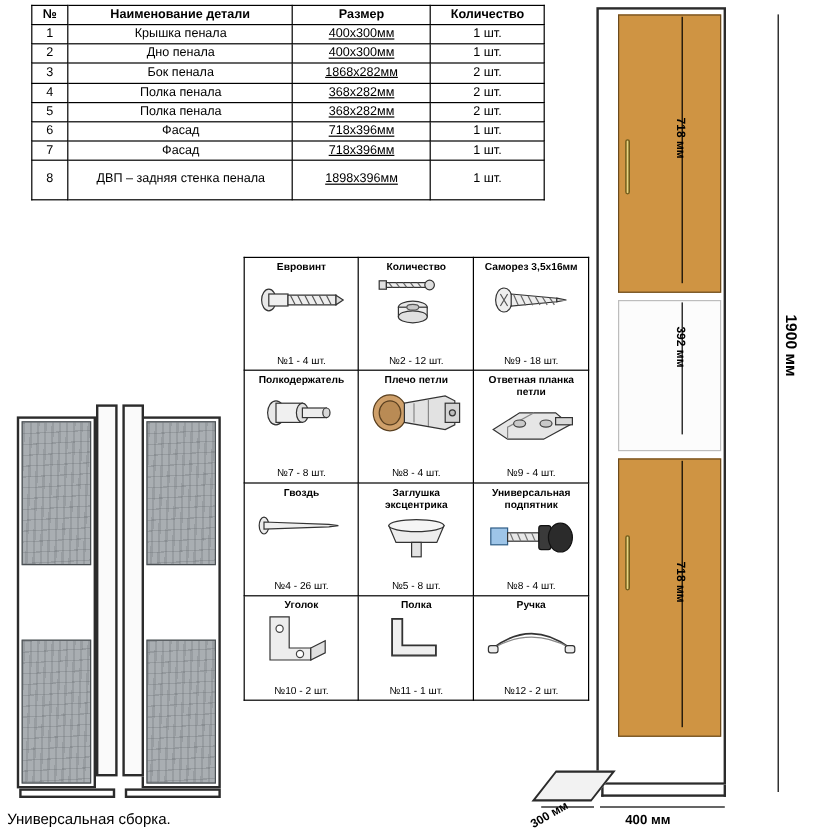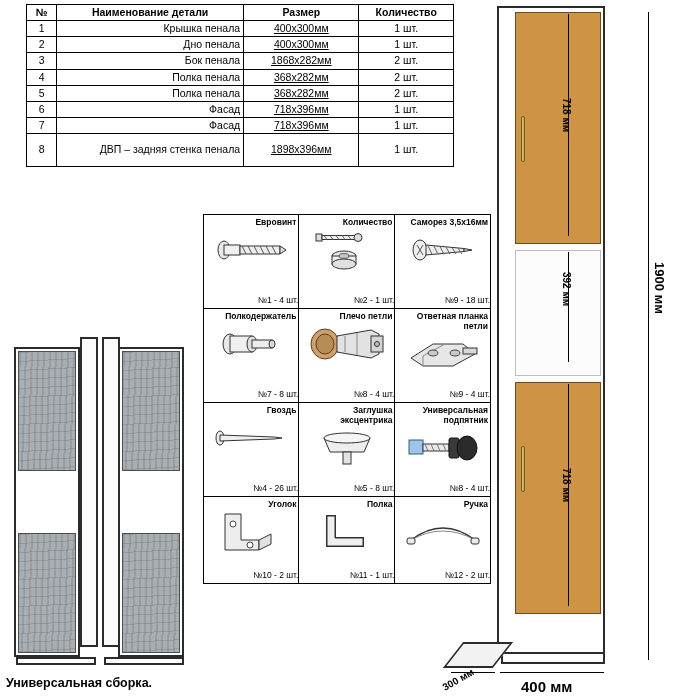--- a/index.html
+++ b/index.html
@@ -18,57 +18,57 @@
     font-size:10.5px;
   }
   #parts-table th,#parts-table td{
     border:1px solid #000;
     padding:1px 3px;
     text-align:center;
     line-height:1.25;
   }
   #parts-table th{font-weight:bold;font-size:10.5px;}
   #parts-table td.num{width:22px;}
-  #parts-table td.name{text-align:right;padding-left:4px;width:172px;}
+  #parts-table td.name{text-align:center;padding-left:4px;width:172px;}
   #parts-table td.size{width:104px;text-decoration:underline;}
   #parts-table td.qty{width:84px;}
 
   
   #hardware{
     position:absolute;left:203px;top:214px;
     width:288px;
     border-collapse:collapse;
     font-size:8.5px;
   }
   #hardware td{
     border:1px solid #000;
     width:96px;height:93px;
     vertical-align:top;
-    text-align:right;
+    text-align:center;
     padding:0;
     position:relative;
   }
   #hardware td.short{height:86px;}
   .hw-title{
     font-weight:bold;font-size:8.5px;
     padding:3px 2px 0 2px;line-height:1.15;
     display:block;
   }
   .hw-art{
     height:44px;display:flex;align-items:center;justify-content:center;
   }
   .hw-qty{
     position:absolute;bottom:3px;left:0;right:0;
     font-size:8.5px;
   }
 
   
   .caption{
     position:absolute;
-    font-weight:bold;
+    font-weight:normal;
   }
   #universal-caption{
     left:6px;top:676px;font-size:12.5px;
   }
   .dim-label{position:absolute;font-weight:bold;font-size:10px;}
   .vert{writing-mode:vertical-rl;text-orientation:mixed;}
 
   
   #main-unit{position:absolute;left:497px;top:6px;width:108px;height:660px;}
   .carcass{
@@ -207,21 +207,21 @@
           <rect x="6" y="4" width="6" height="7" fill="#e0e0e0" stroke="#333"></rect>
           <rect x="12" y="5.5" width="34" height="4" fill="#eee" stroke="#333"></rect>
           <path d="M14 5.5 l3 4 M20 5.5 l3 4 M26 5.5 l3 4 M32 5.5 l3 4 M38 5.5 l3 4" stroke="#666"></path>
           <ellipse cx="48" cy="7.5" rx="4" ry="4" fill="#ddd" stroke="#333"></ellipse>
           <ellipse cx="34" cy="26" rx="12" ry="5" fill="#e8e8e8" stroke="#333"></ellipse>
           <rect x="22" y="26" width="24" height="8" fill="#ededed" stroke="#333"></rect>
           <ellipse cx="34" cy="34" rx="12" ry="5" fill="#e0e0e0" stroke="#333"></ellipse>
           <ellipse cx="34" cy="26" rx="5" ry="2.4" fill="#c8c8c8" stroke="#555"></ellipse>
         </svg>
       </div>
-      <span class="hw-qty">№2 - 1 шт.</span>
+      <span class="hw-qty">№2 - 12 шт.</span>
     </td>
     <td>
       <span class="hw-title">Саморез 3,5х16мм</span>
       <div class="hw-art">
         <svg width="74" height="34" viewBox="0 0 74 34">
           <ellipse cx="14" cy="17" rx="7" ry="10" fill="#eee" stroke="#333"></ellipse>
           <path d="M11 12 l6 10 M17 12 l-6 10" stroke="#555"></path>
           <path d="M20 12 L58 15.5 L58 18.5 L20 22 Z" fill="#ededed" stroke="#333"></path>
           <path d="M22 12.5 l4 9 M28 13 l4 8.4 M34 13.5 l4 7.8 M40 14 l4 7.2 M46 14.5 l4 6.6 M52 15 l4 6" stroke="#666" fill="none"></path>
           <path d="M58 15.5 l8 1.5 l-8 1.5 z" fill="#ddd" stroke="#333"></path>
@@ -391,13 +391,13 @@
 <div class="arrow-v" style="left:568px;top:384px;height:222px;"></div>
 <div class="dim-label vert" style="left:561px;top:468px;">718 мм</div>
 
 <div class="arrow-v" style="left:648px;top:12px;height:648px;"></div>
 <div class="dim-label vert" style="left:652px;top:262px;font-size:13px;">1900 мм</div>
 
 <div class="arrow-h" style="left:451px;top:672px;width:44px;"></div>
 <div class="dim-label" style="left:441px;top:674px;transform:rotate(-30deg);">300 мм</div>
 
 <div class="arrow-h" style="left:500px;top:672px;width:104px;"></div>
-<div class="dim-label" style="left:521px;top:678px;font-size:15px;">400 мм</div>
+<div class="dim-label" style="left:521px;top:678px;font-size:11px;">400 мм</div>
 
 </body></html>

